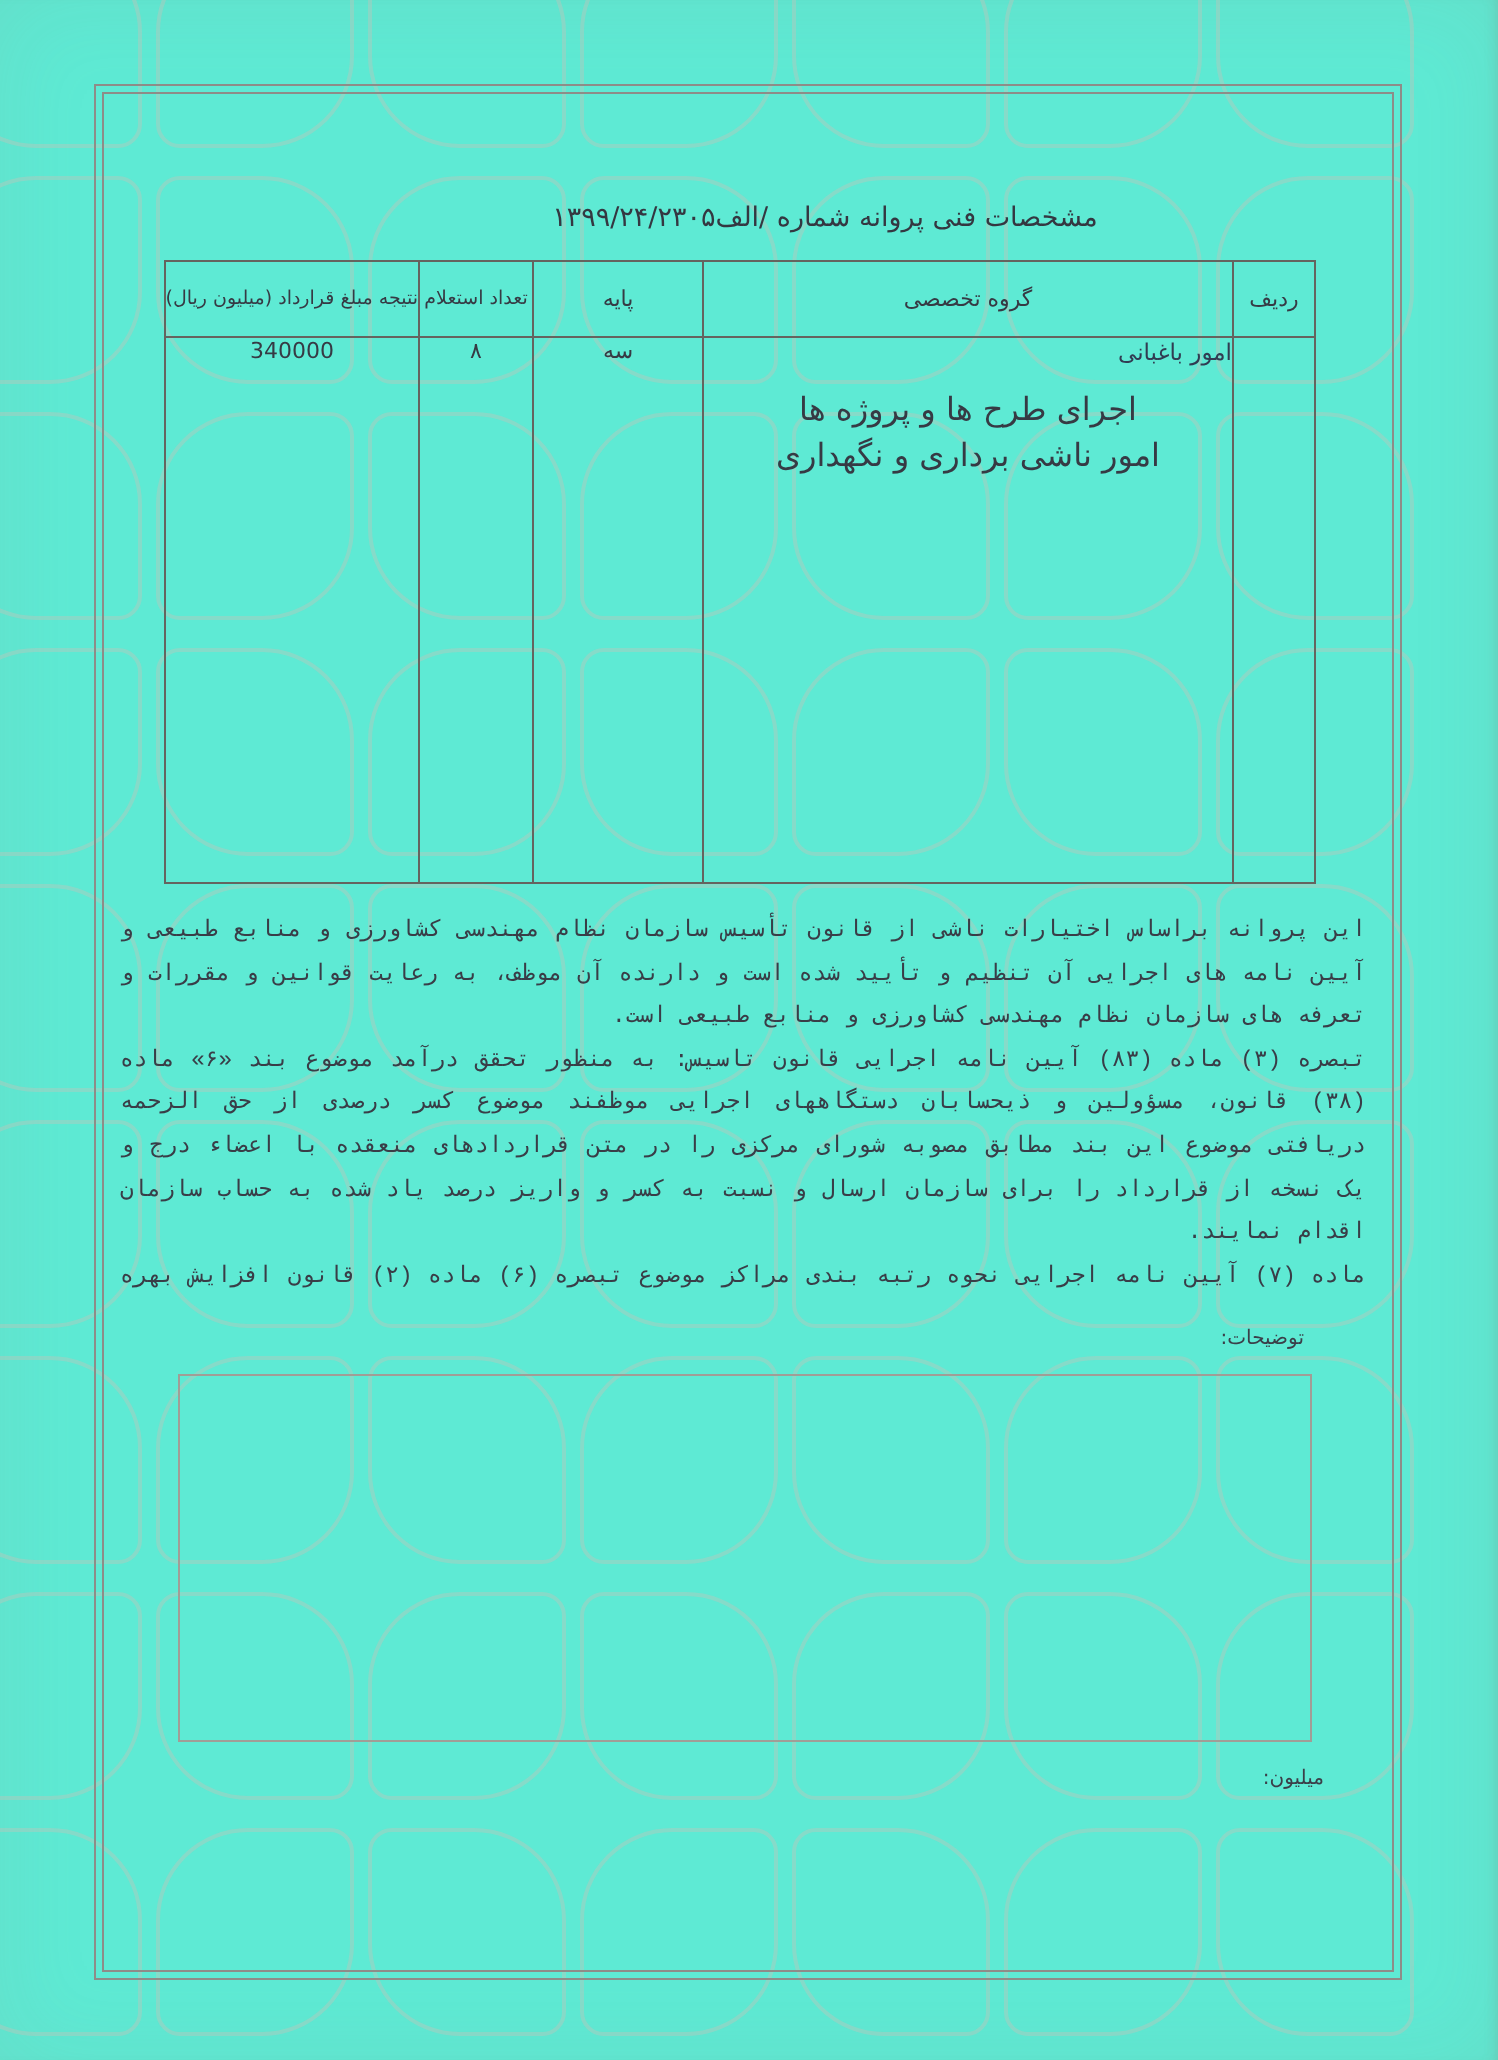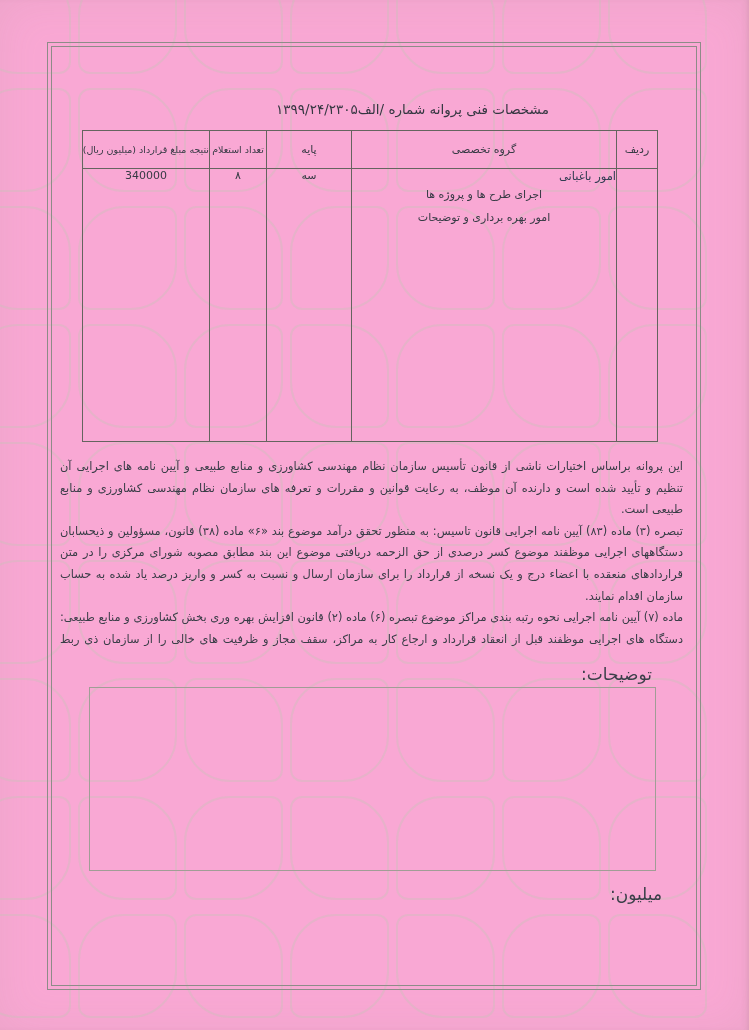--- a/index.html
+++ b/index.html
@@ -1,20 +1,20 @@
 <!DOCTYPE html>
 <html lang="fa" dir="rtl"><head>
 <meta charset="utf-8">
 <style>
   html,body{margin:0;padding:0;background:#e8e5de;}
   .page{
     position:relative;
     width:749px;height:1030px;
     margin:0 auto;
-    background:#f9a8d4;
+    background:#5eead4;
     font-family:"DejaVu Sans", sans-serif;
     color:#3b3f49;
     direction:rtl;
     overflow:hidden;
     box-shadow:inset 0 0 45px rgba(150,140,120,0.12), inset -5px 0 7px -5px rgba(120,110,95,0.25);
   }
   
   .watermark{position:absolute;inset:0;z-index:0;pointer-events:none;}
   .wm-shape{position:absolute;width:95px;height:100px;border:2px solid rgba(201,195,183,0.38);}
   .wm-a{border-radius:12px 46px 12px 46px;}
@@ -40,31 +40,31 @@
   table.spec th,table.spec td{border:1px solid #65645f;padding:0;}
   table.spec th{font-weight:normal;height:37px;text-align:center;vertical-align:middle;}
   th.col-radif{width:40px;margin-left:27px;}
   th.col-group{width:264px;}
   th.col-paye{width:84px;}
   th.col-count{width:56px;font-size:9.5px;white-space:nowrap;}
   th.col-amount{width:126px;font-size:9.5px;white-space:nowrap;}
   tr.body-row td{height:272px;vertical-align:top;}
   .group-cell{padding:8px 10px 0 10px;}
   .group-title{text-align:right;font-size:11.5px;color:#313c52;}
-  .group-items{margin-top:0;text-align:center;line-height:23px;font-size:11px;}
+  .group-items{margin-top:10px;text-align:center;line-height:23px;font-size:16px;}
   .cell-top-center{padding-top:11px;text-align:center;font-size:11px;}
 
   .paragraphs{
     position:absolute;top:456px;right:66px;left:60px;height:192px;
     font-size:11.4px;line-height:21.6px;color:#393d47;
-    text-align:justify;text-align-last:right;overflow:hidden;
+    text-align:justify;text-align-last:right;overflow:hidden;font-family:Liberation Mono, monospace;
   }
   .paragraphs p{margin:0;}
 
-  .label-small{position:absolute;font-size:17px;color:#3b3f49;text-align:center;}
+  .label-small{position:absolute;font-size:10px;color:#3b3f49;text-align:center;}
   .explanations-label{top:664px;right:97px;}
   .address-label{top:884px;right:87px;}
 
   .explanations-box{
     position:absolute;top:687px;right:93px;width:565px;height:182px;
     border:1px solid #a19d96;background:transparent;
   }
 
   .finder-strip{
     position:absolute;top:932px;left:212px;width:380px;height:24px;
@@ -165,21 +165,21 @@
           <th class="col-amount">نتیجه مبلغ قرارداد (میلیون ریال)</th>
         </tr>
       </thead>
       <tbody>
         <tr class="body-row">
           <td></td>
           <td class="group-cell">
             <div class="group-title">امور باغبانی</div>
             <div class="group-items">
               <div>اجرای طرح ها و پروژه ها</div>
-              <div>امور بهره برداری و توضیحات</div>
+              <div>امور ناشی برداری و نگهداری</div>
             </div>
           </td>
           <td class="cell-top-center">سه</td>
           <td class="cell-top-center">۸</td>
           <td class="cell-top-center">340000</td>
         </tr>
       </tbody>
     </table>
 
     <div class="paragraphs">

